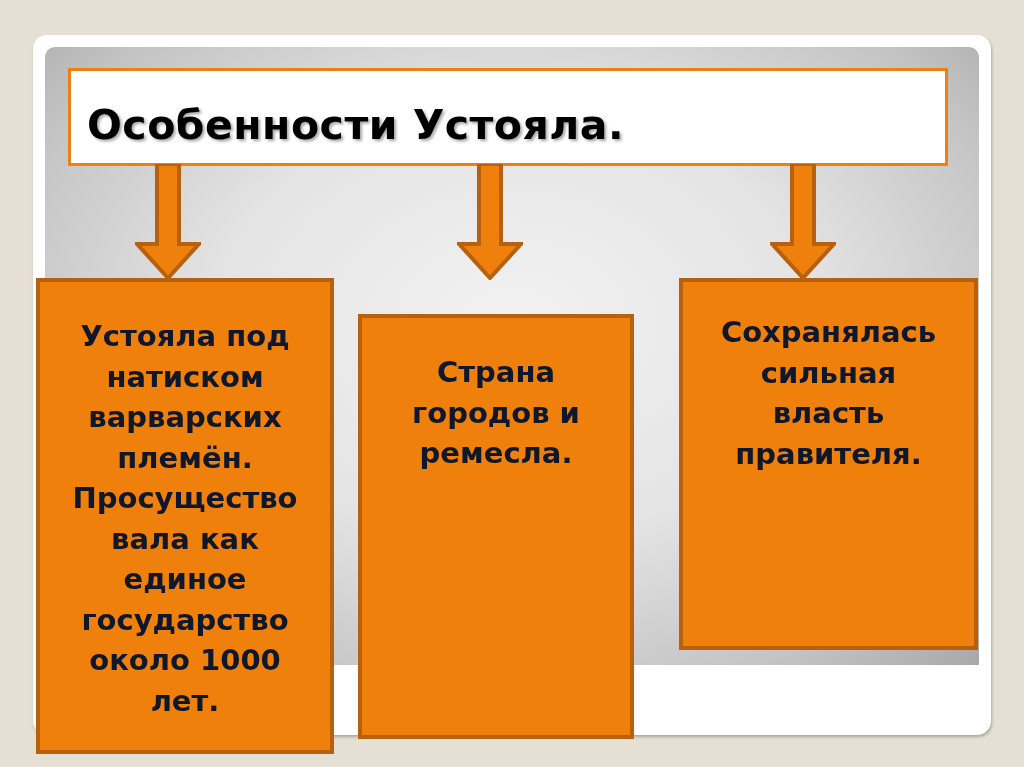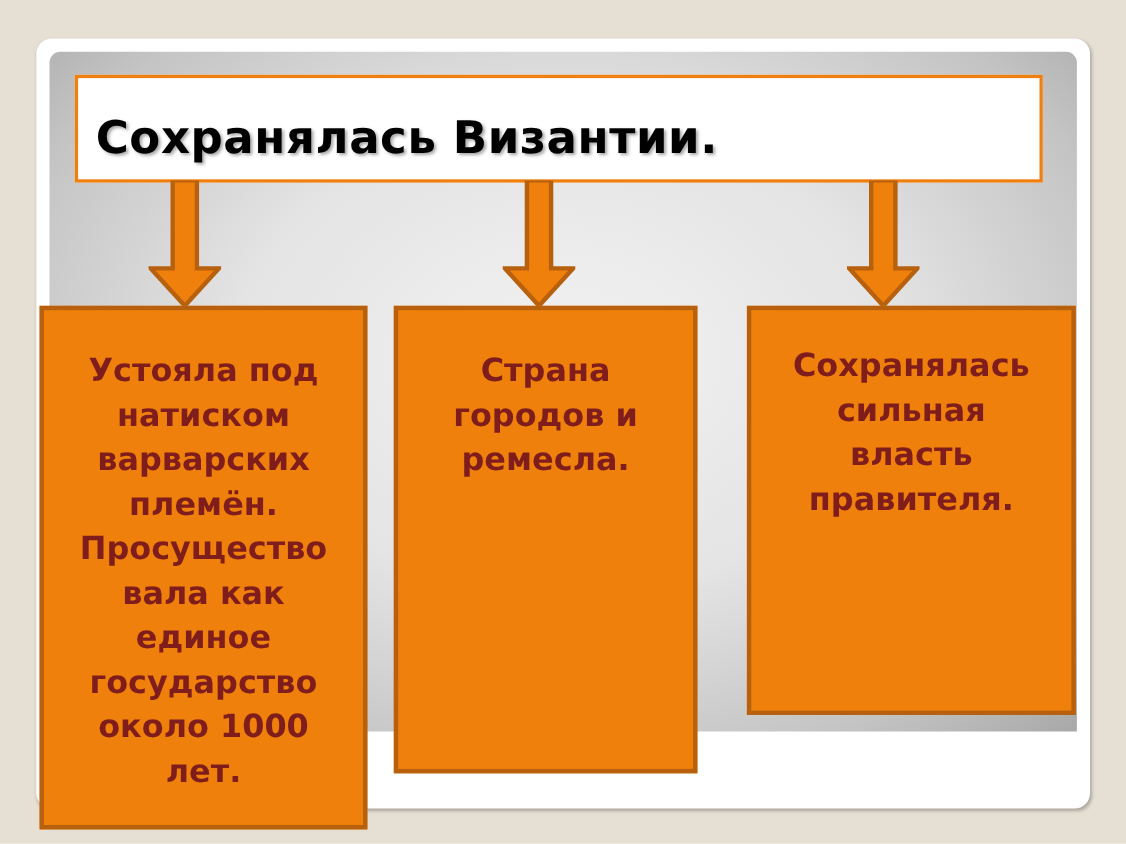--- a/index.html
+++ b/index.html
@@ -28,38 +28,38 @@
     font-family: "DejaVu Sans", sans-serif; font-weight: bold;
     font-size: 41px; color: #000; letter-spacing: 0.5px;
     text-shadow: 2px 2px 3px rgba(0,0,0,0.35);
     white-space: nowrap;
   }
   .arrow { position: absolute; top: 164px; width: 66px; height: 116px; }
   .box {
     position: absolute; top: 278px;
     background: #ef800c; border: 4px solid #b7610f;
     box-sizing: border-box;
-    color: #7f1d1d; text-align: center;
+    color: #0f172a; text-align: center;
     font-family: "DejaVu Sans", sans-serif; font-weight: bold;
     font-size: 29px; line-height: 40.5px;
     padding-top: 34px;
   }
   .box-text { white-space: pre-line; }
   .box-left { left: 36px; width: 298px; height: 476px; }
-  .box-mid { left: 358px; width: 276px; height: 425px; }
+  .box-mid { left: 358px; width: 276px; height: 425px; margin-top: 36px; }
   .box-right { left: 679px; width: 299px; height: 372px; padding-top: 30px; }
 </style>
 </head>
 <body>
 
 <div class="slide-frame"></div>
 <div class="grey-panel"></div>
 
 <div class="title-box">
-  <div class="title-text">Сохранялась Византии.</div>
+  <div class="title-text">Особенности Устояла.</div>
 </div>
 
 <svg class="arrow" style="left:135px;" viewBox="0 0 66 116">
   <polygon points="22,0 44,0 44,80 64,80 33,114 2,80 22,80" fill="#ef800c" stroke="#b7610f" stroke-width="4" stroke-linejoin="miter"></polygon>
 </svg>
 <svg class="arrow" style="left:457px;" viewBox="0 0 66 116">
   <polygon points="22,0 44,0 44,80 64,80 33,114 2,80 22,80" fill="#ef800c" stroke="#b7610f" stroke-width="4" stroke-linejoin="miter"></polygon>
 </svg>
 <svg class="arrow" style="left:770px;" viewBox="0 0 66 116">
   <polygon points="22,0 44,0 44,80 64,80 33,114 2,80 22,80" fill="#ef800c" stroke="#b7610f" stroke-width="4" stroke-linejoin="miter"></polygon>

